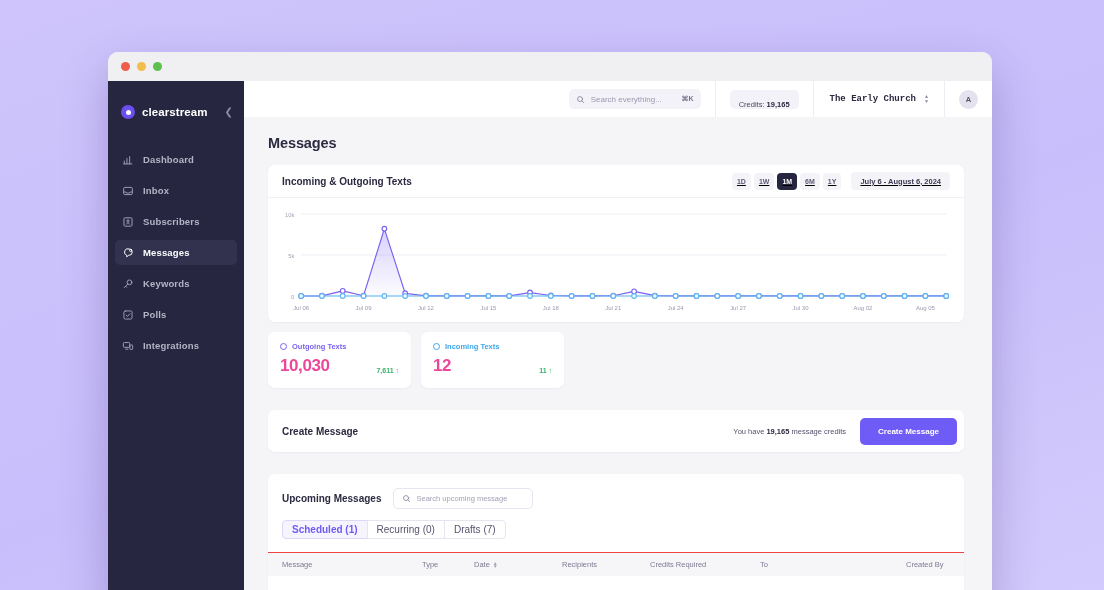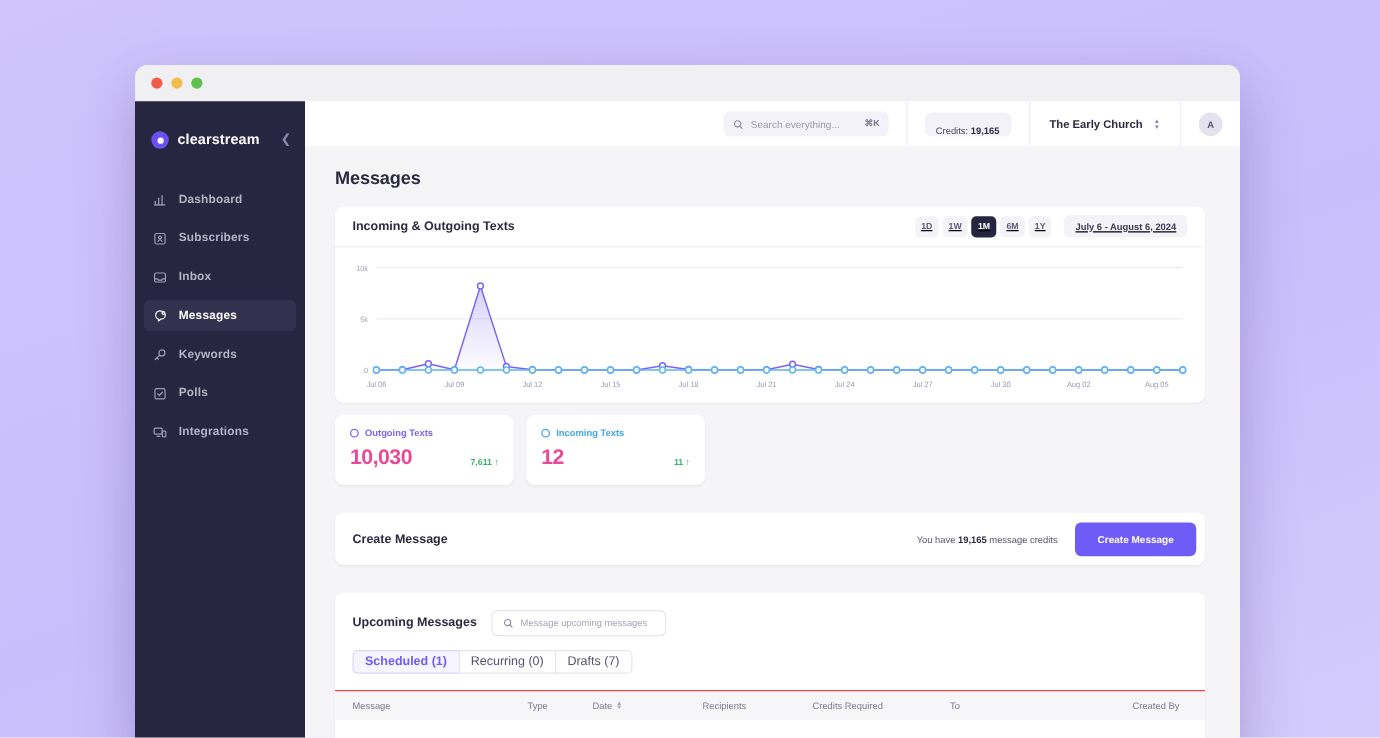--- a/index.html
+++ b/index.html
@@ -143,21 +143,21 @@
     display: flex; align-items: flex-end;
     font-size: 7.5px;
     color: #4b4a60;
     cursor: pointer;
     white-space: nowrap;
   }
   .credits-pill b { font-weight: 700; color: #2b2a40; }
 
   .org-switcher {
     display: flex; align-items: center; gap: 9px;
-    cursor: pointer; padding: 0 2px;
+    cursor: pointer; padding: 0 2px; font-family: Liberation Mono, monospace;
   }
   .org-name { font-size: 9px; font-weight: 700; color: #2b2a40; white-space: nowrap; }
   .updown { display: flex; flex-direction: column; gap: 1px; color: #8b8aa0; }
   .updown span { font-size: 5px; line-height: 4px; }
 
   .avatar {
     width: 19px; height: 19px; border-radius: 50%;
     background: #e4e2ef;
     display: flex; align-items: center; justify-content: center;
     font-size: 7.5px; color: #55536b; font-weight: 600;
@@ -336,33 +336,33 @@
             <path d="M3 13.2V9.4"></path>
               <path d="M6.6 13.2V6"></path>
               <path d="M10.2 13.2V3.4"></path>
               <path d="M13.2 13.2h-11"></path>
           </svg>
           <span class="nav-label">Dashboard</span>
         </div>
 
         <div class="nav-item">
           <svg class="nav-icon" viewBox="0 0 16 16" fill="none" stroke="currentColor" stroke-width="1.3" stroke-linejoin="round">
+            <rect x="2.2" y="3.2" width="11.6" height="9.6" rx="1.6"></rect>
+              <path d="M2.2 9.4h3l1 1.4h3.6l1-1.4h3"></path>
+          </svg>
+          <span class="nav-label">Inbox</span>
+        </div>
+
+        <div class="nav-item">
+          <svg class="nav-icon" viewBox="0 0 16 16" fill="none" stroke="currentColor" stroke-width="1.3" stroke-linejoin="round">
             <rect x="2.6" y="2.4" width="10.8" height="11.2" rx="1.6"></rect>
               <circle cx="8" cy="6.6" r="1.5"></circle>
               <path d="M5.6 11.2c.6-1.3 1.4-1.9 2.4-1.9s1.8.6 2.4 1.9"></path>
           </svg>
           <span class="nav-label">Subscribers</span>
-        </div>
-
-        <div class="nav-item">
-          <svg class="nav-icon" viewBox="0 0 16 16" fill="none" stroke="currentColor" stroke-width="1.3" stroke-linejoin="round">
-            <rect x="2.2" y="3.2" width="11.6" height="9.6" rx="1.6"></rect>
-              <path d="M2.2 9.4h3l1 1.4h3.6l1-1.4h3"></path>
-          </svg>
-          <span class="nav-label">Inbox</span>
         </div>
 
         <div class="nav-item active">
           <svg class="nav-icon" viewBox="0 0 16 16" fill="none" stroke="currentColor" stroke-width="1.3" stroke-linejoin="round">
             <path d="M9.4 2.6a4.2 4.2 0 0 1 0 8.4H9l-2.7 2V11a4.2 4.2 0 1 1 3.1-8.4z"></path>
               <circle cx="11.6" cy="4.6" r="1.5"></circle>
           </svg>
           <span class="nav-label">Messages</span>
         </div>
 
@@ -574,21 +574,21 @@
         </section>
 
         <section class="card upcoming-card">
           <div class="upcoming-head">
             <span class="upcoming-title">Upcoming Messages</span>
             <div class="upcoming-search">
               <svg class="search-icon" viewBox="0 0 16 16" fill="none" stroke="currentColor" stroke-width="1.6" stroke-linecap="round">
                 <circle cx="7.2" cy="7.2" r="4.4"></circle>
                   <path d="m10.6 10.6 3 3"></path>
               </svg>
-              <span class="search-ph">Message upcoming messages</span>
+              <span class="search-ph">Search upcoming message</span>
             </div>
           </div>
 
           <div class="tabs">
             <span class="tab active">Scheduled (1)</span>
             <span class="tab">Recurring (0)</span>
             <span class="tab">Drafts (7)</span>
           </div>
 
           <div class="table-head">

